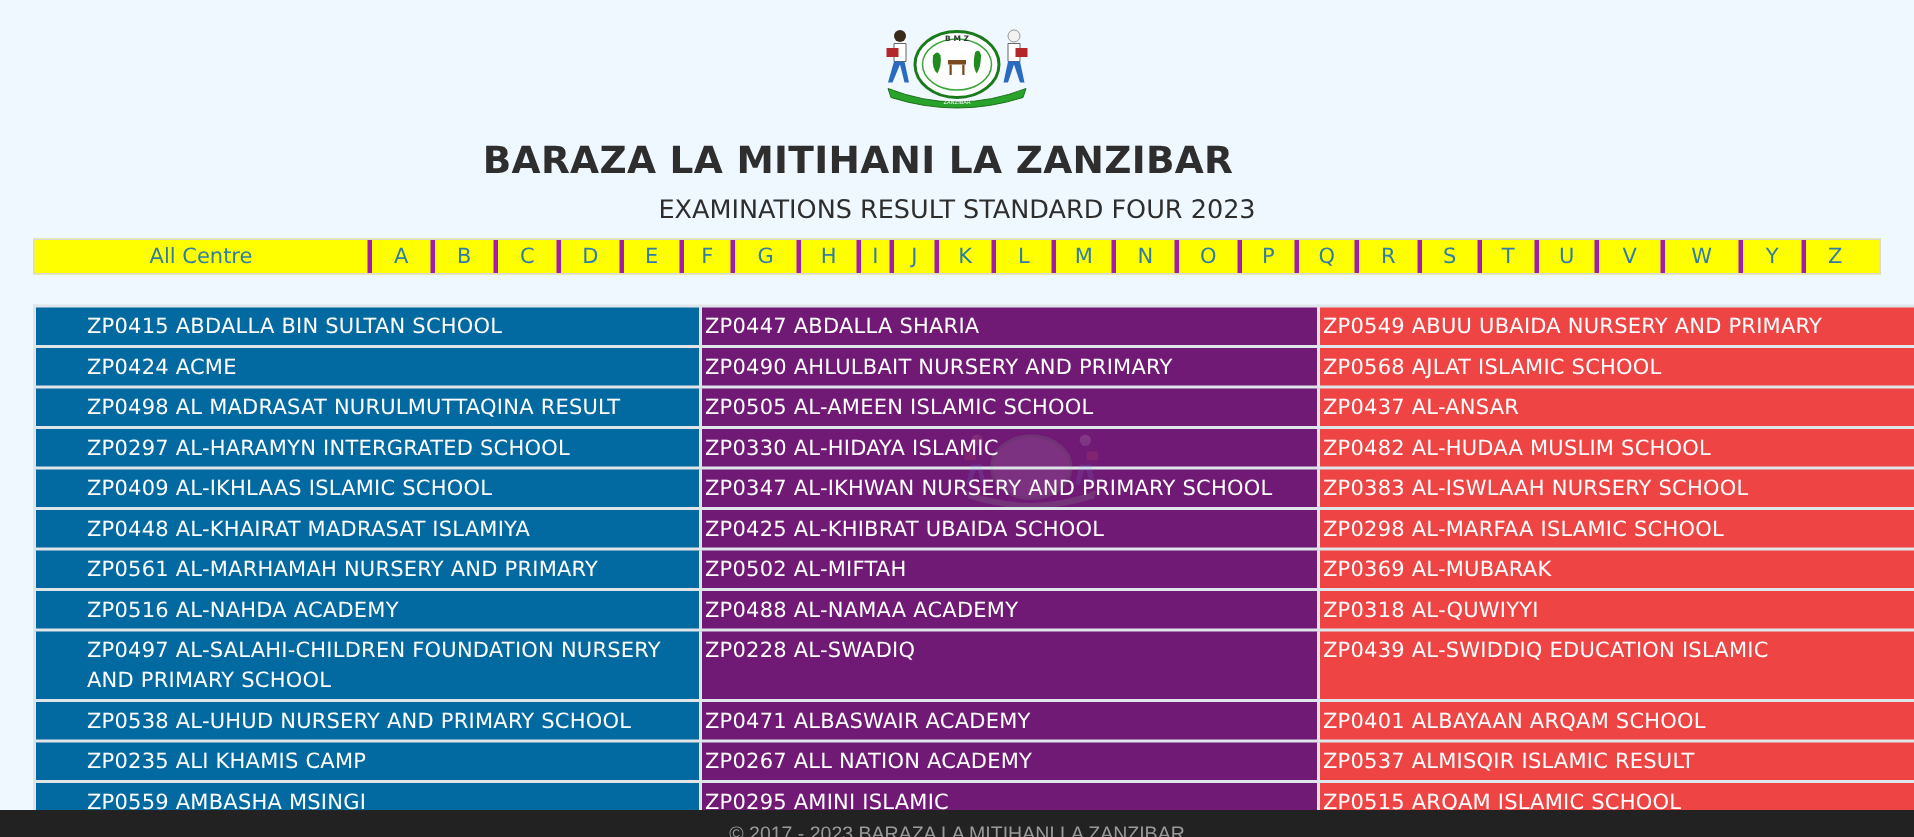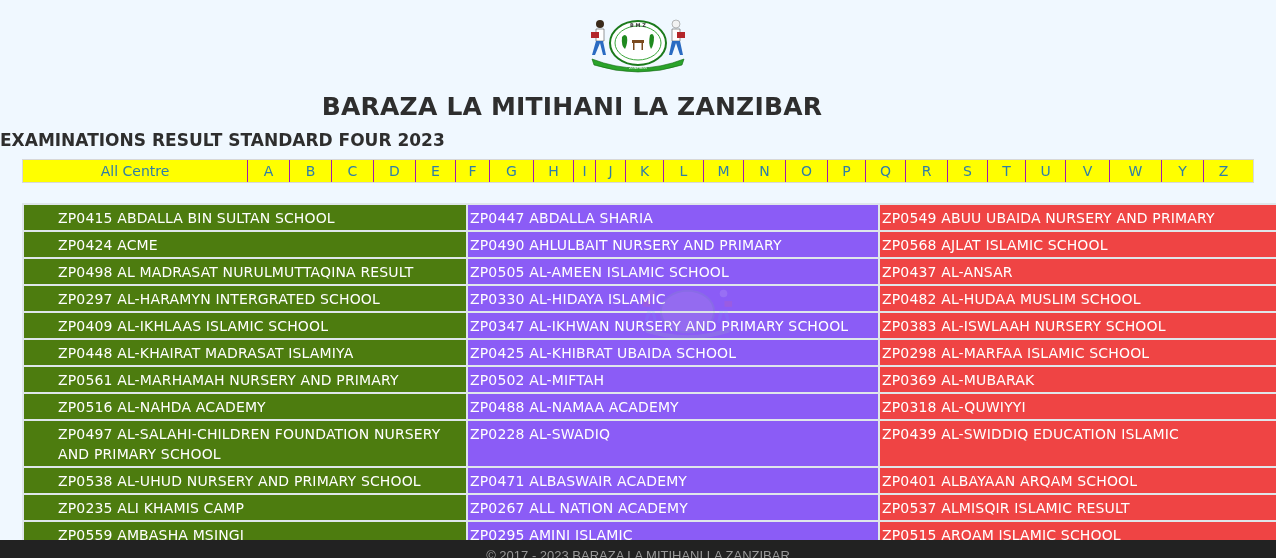--- a/index.html
+++ b/index.html
@@ -34,44 +34,44 @@
       font-weight: bold;
       font-size: 25px;
       color: #2e2e2e;
       letter-spacing: 0.2px;
     }
     .subtitle {
       position: absolute;
       left: 0;
       width: 1276px;
       top: 130px;
-      text-align: left;
-      font-family: "DejaVu Sans", sans-serif;
-      font-weight: bold;
+      text-align: center;
+      font-family: "DejaVu Sans", sans-serif;
+      font-weight: normal;
       font-size: 17px;
       color: #2e2e2e;
     }
     .alpha-nav {
       position: absolute;
       left: 22px;
       top: 159px;
       width: 1232px;
       height: 24px;
       display: flex;
       border: 1px solid #d8d8d8;
       box-sizing: border-box;
       background: #ffff00;
     }
     .alpha-nav .cell {
       height: 22px;
       line-height: 22px;
       text-align: center;
       font-size: 14px;
       color: #2f7ea8;
-      border-right: 1px solid #a21caf;
+      border-right: 3px solid #a21caf;
       box-sizing: border-box;
       cursor: pointer;
       font-family: "DejaVu Sans", sans-serif;
     }
     .alpha-nav .cell:last-child { border-right: none; }
     .results {
       position: absolute;
       left: 22px;
       top: 203px;
       width: 1232px;
@@ -82,22 +82,22 @@
       font-family: "DejaVu Sans", sans-serif;
       font-size: 14px;
       color: #ffffff;
       padding: 3px 2px 2px 2px;
       line-height: 20px;
       border: 2px solid #dfe6ea;
       vertical-align: top;
       letter-spacing: 0.15px;
       cursor: pointer;
     }
-    .results td.c0 { background: #4d7c0f; width: 406px; padding-left: 34px; }
-    .results td.c1 { background: #8b5cf6; width: 406px; }
+    .results td.c0 { background: #0369a1; width: 406px; padding-left: 34px; }
+    .results td.c1 { background: #701a75; width: 406px; }
     .results td.c2 { background: #ef4444; width: 406px; }
     .watermark {
       position: absolute;
       left: 640px;
       top: 285px;
       width: 95px;
       height: 55px;
       opacity: 0.13;
       pointer-events: none;
     }

